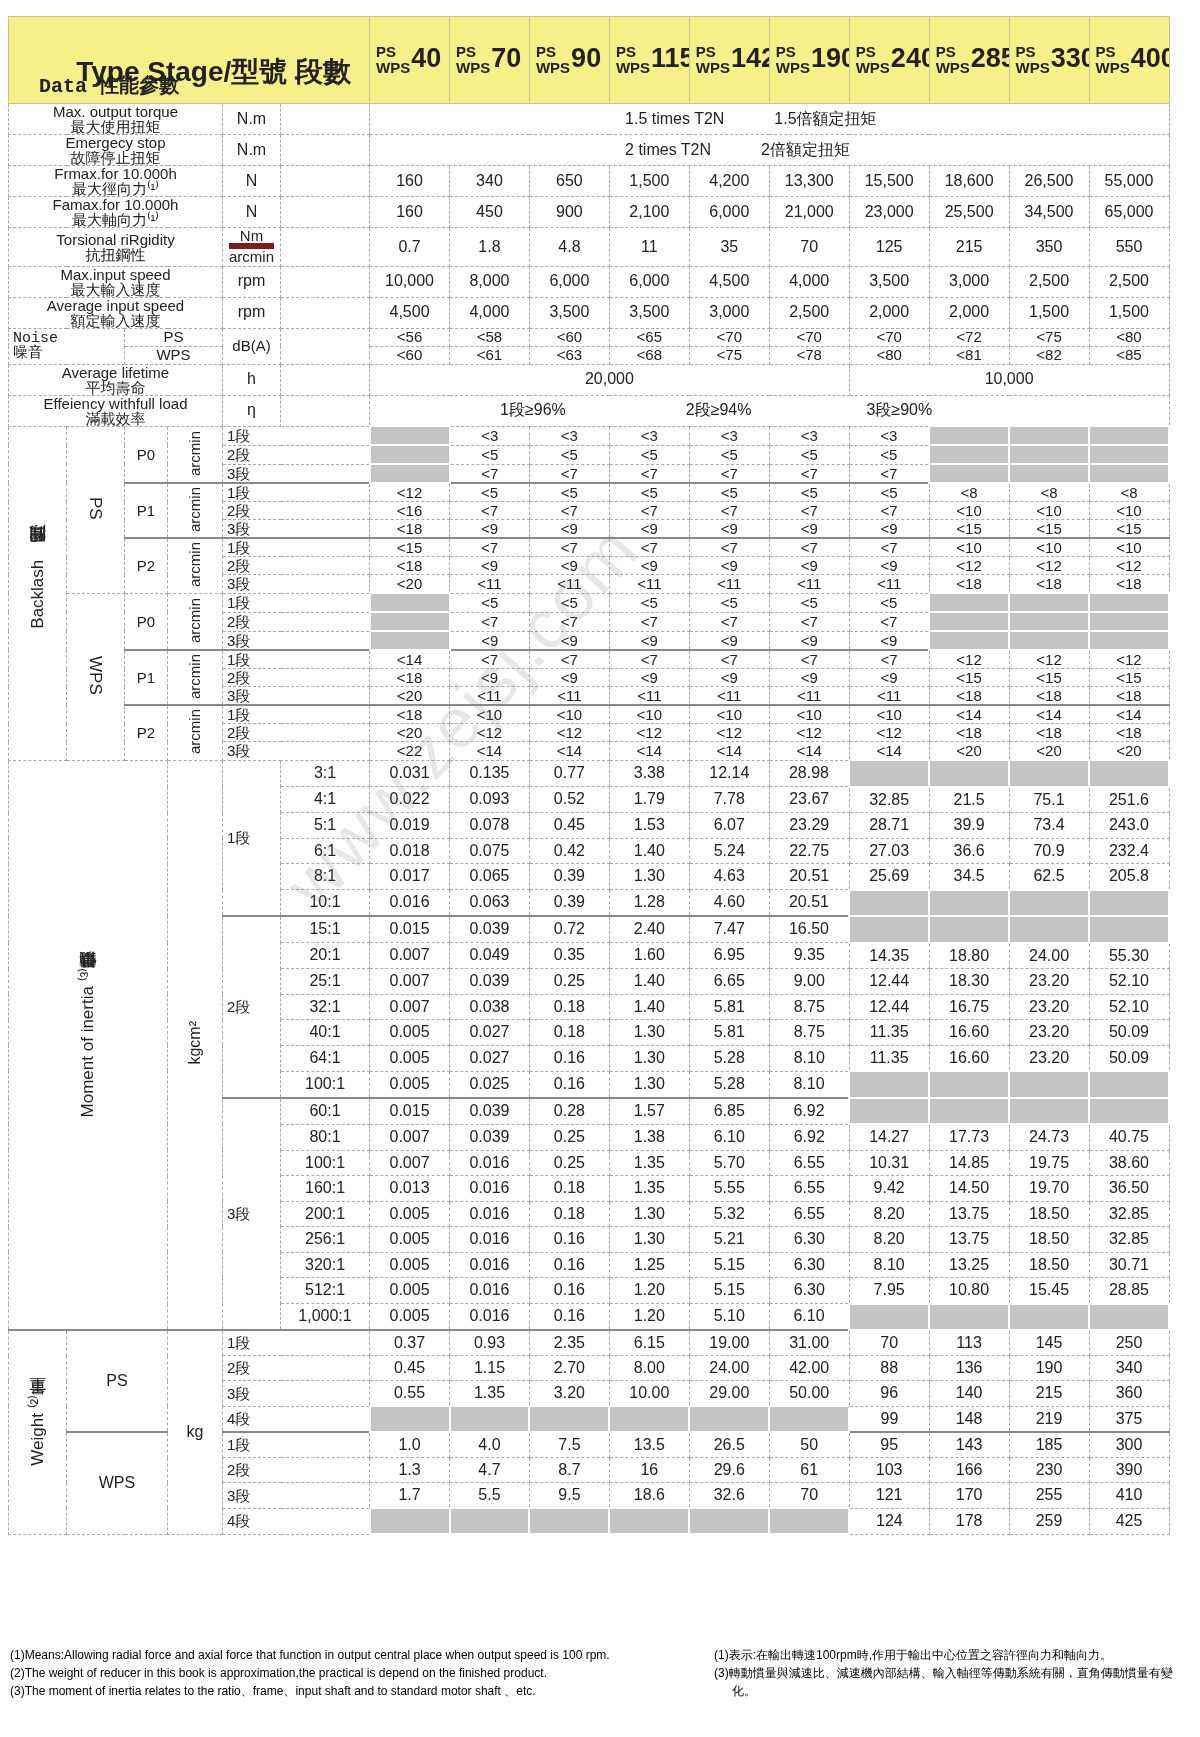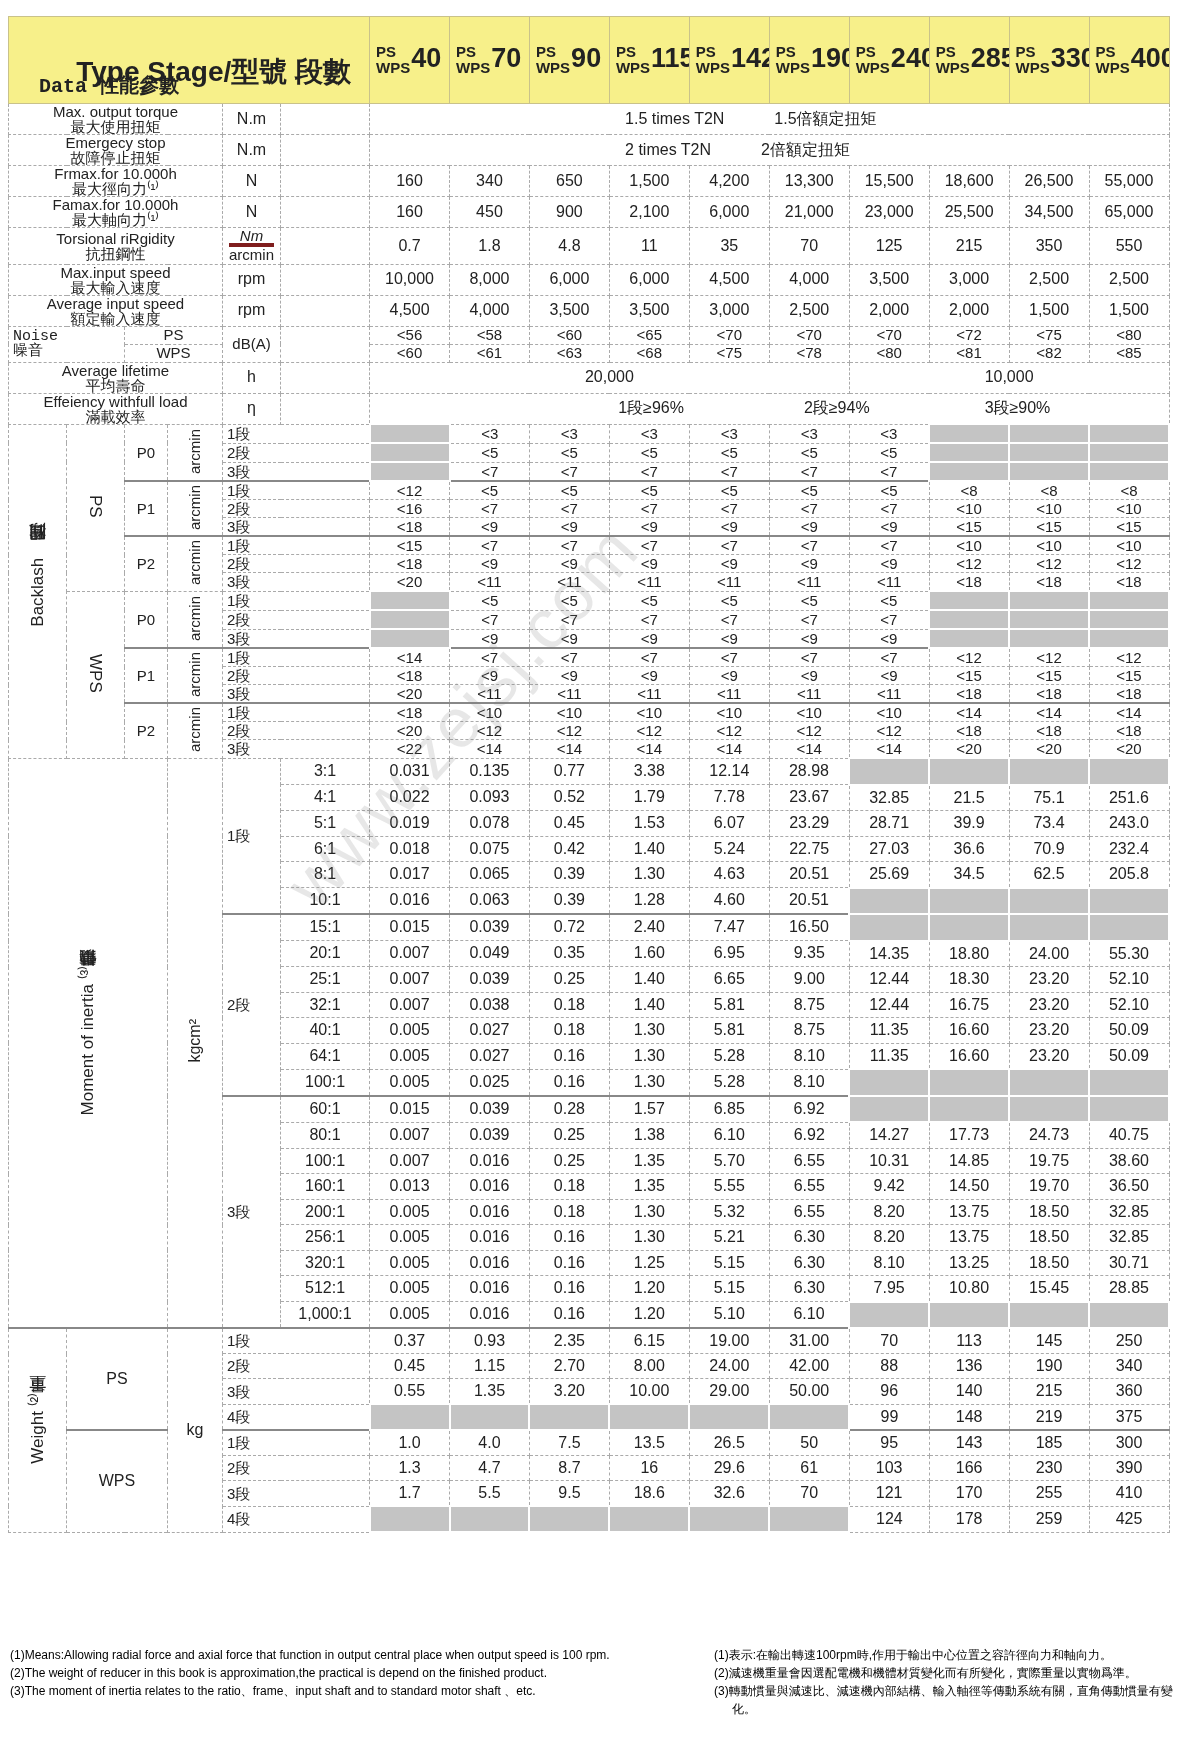--- a/index.html
+++ b/index.html
@@ -10,21 +10,21 @@
   .hdr td{background:#f7f08a;height:86px;border:1px solid #c9c28a;}
   .diag{position:relative;background:linear-gradient(to top right,transparent calc(50% - 1px),#b0a96a 50%,transparent calc(50% + 1px));}
   .diag .tr{position:absolute;right:18px;top:6px;font-weight:bold;font-size:28px;margin-top:34px;}
   .diag .bl{position:absolute;left:30px;bottom:6px;font-weight:bold;font-size:20px;font-family:Liberation Mono, monospace;}
   .model{font-weight:bold;font-size:27px;text-align:left;padding-left:6px;}
   .model .stk{display:inline-block;vertical-align:middle;font-size:15px;line-height:1.05;margin-right:1px;}
   .model .stk span{display:block;}
   .lbl{font-size:15px;line-height:1.0;white-space:normal;}
   .unit{font-size:16px;}
   .frac{display:inline-block;font-size:15px;line-height:1.0;}
-  .frac .n{display:block;border-bottom:4px solid #7f1d1d;font-style:italic;}
+  .frac .n{display:block;border-bottom:6px solid #7f1d1d;}
   .r1 td{height:29px;}
   .gray{background:#c4c4c4;border:2px solid #fff;}
   .small td{height:17px;font-size:15px;}
   .vert{writing-mode:vertical-rl;transform:rotate(180deg);font-size:17px;}
   .vertr{writing-mode:vertical-rl;font-size:17px;}
   .st{text-align:left;padding-left:4px;font-size:15px;}
   .inr td{height:24.5px;}
   .wt td{height:24px;}
   .thickt td{border-top:2px solid #888;}
   .notes{position:absolute;top:1646px;font-size:12px;line-height:18px;color:#000000;}
@@ -222,21 +222,21 @@
           <td colspan="6">20,000</td>
           <td colspan="4">10,000</td>
         </tr>
         <tr class="r1">
           <td class="lbl" colspan="4">
             <div>Effeiency withfull load</div>
             <div>滿載效率</div>
           </td>
           <td class="unit">η</td>
           <td></td>
-          <td colspan="10" style="text-align:center;"><span style="display:inline-block;width:130px"></span><span>1段≥96%</span><span style="display:inline-block;width:120px"></span><span>2段≥94%</span><span style="display:inline-block;width:115px"></span><span>3段≥90%</span></td>
+          <td colspan="10" style="text-align:left;"><span style="display:inline-block;width:130px"></span><span>1段≥96%</span><span style="display:inline-block;width:120px"></span><span>2段≥94%</span><span style="display:inline-block;width:115px"></span><span>3段≥90%</span></td>
         </tr>
         <tr class="small">
           <td rowspan="18"><span class="vert">Backlash  回程間隙</span></td>
           <td rowspan="9"><span class="vertr">PS</span></td>
           <td rowspan="3">P0</td>
           <td rowspan="3"><span class="vert" style="font-size:15px">arcmin</span></td>
           <td class="st" colspan="2">1段</td>
           <td class="gray"></td>
           <td>&lt;3</td>
           <td>&lt;3</td>
@@ -885,15 +885,14 @@
 
 <div class="watermark">www.zejsj.com</div>
 
 <div class="notes en">
   <div>(1)Means:Allowing radial force and axial force that function in output central place when output speed is 100 rpm.</div>
   <div>(2)The weight of reducer in this book is approximation,the practical is depend on the finished product.</div>
   <div>(3)The moment of inertia relates to the ratio、frame、input shaft and to standard motor shaft 、etc.</div>
 </div>
 <div class="notes zh">
   <div>(1)表示:在輸出轉速100rpm時,作用于輸出中心位置之容許徑向力和軸向力。</div>
-  <div>(2)減速機重量會因選配電機和機體材質變化而有所變化，實際重量以實物爲準。</div>
   <div style="white-space:normal;padding-left:18px;text-indent:-18px;">(3)轉動慣量與減速比、減速機內部結構、輸入軸徑等傳動系統有關，直角傳動慣量有變化。</div>
 </div>
 
 </body></html>

